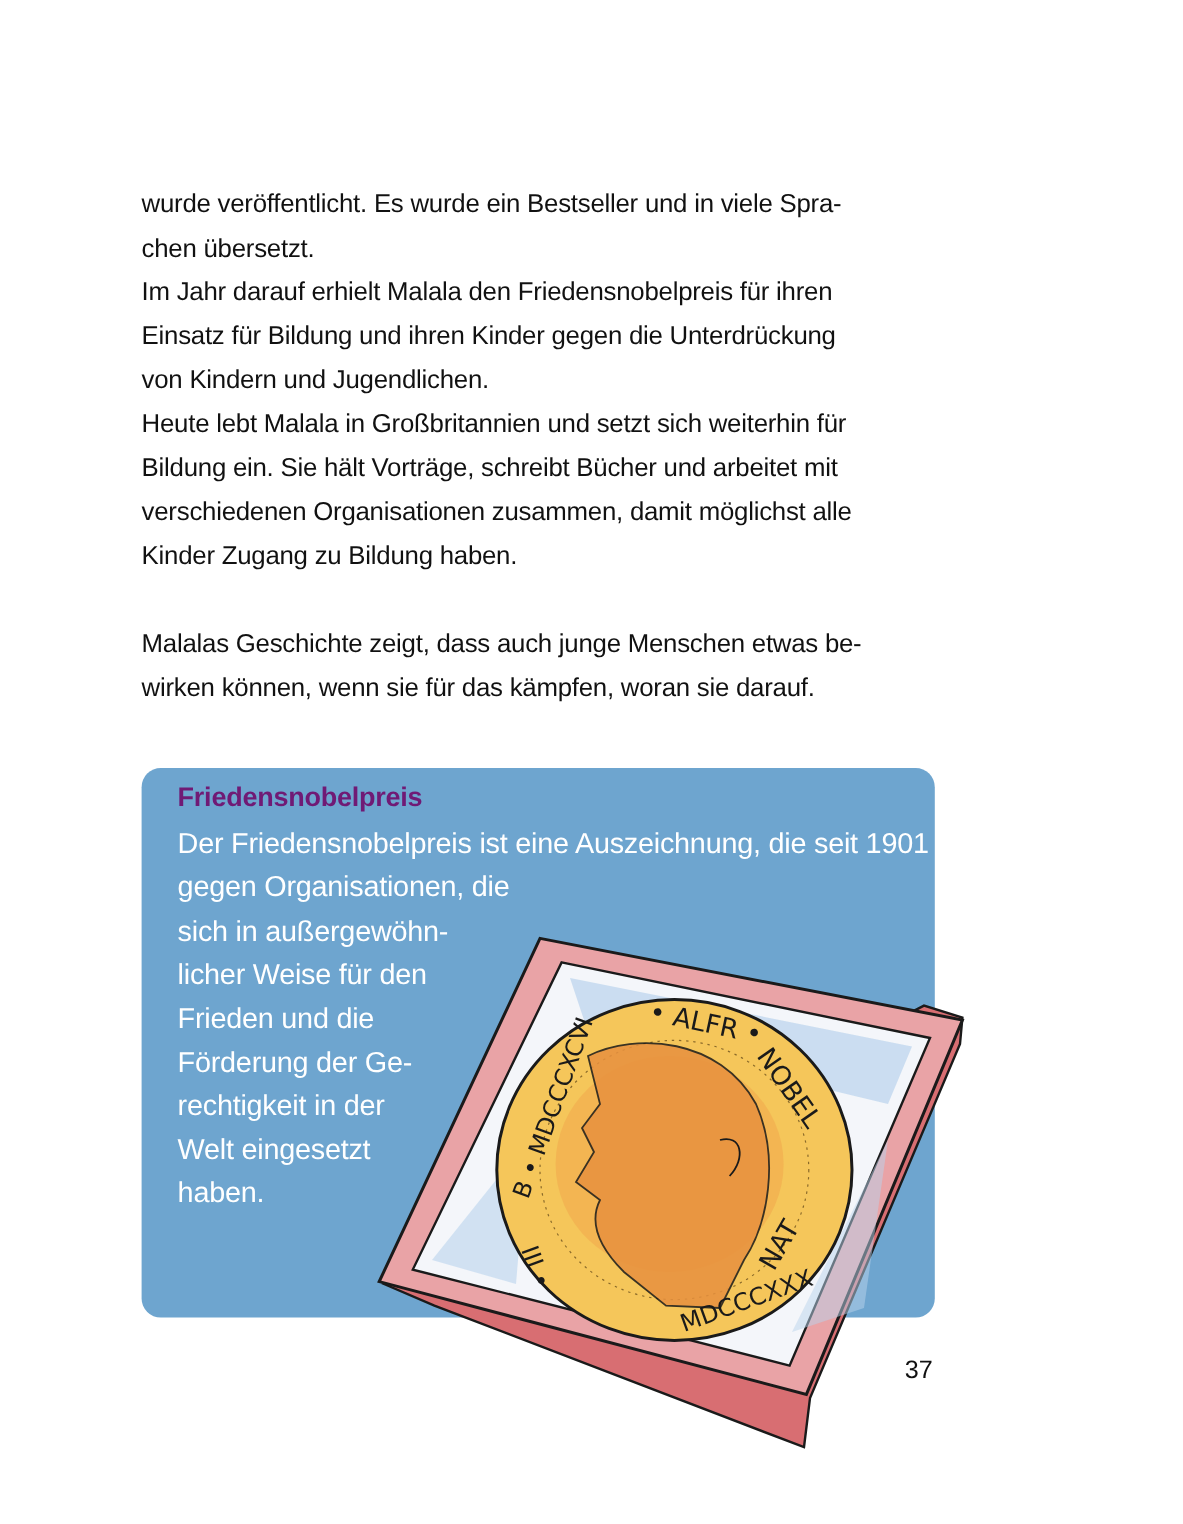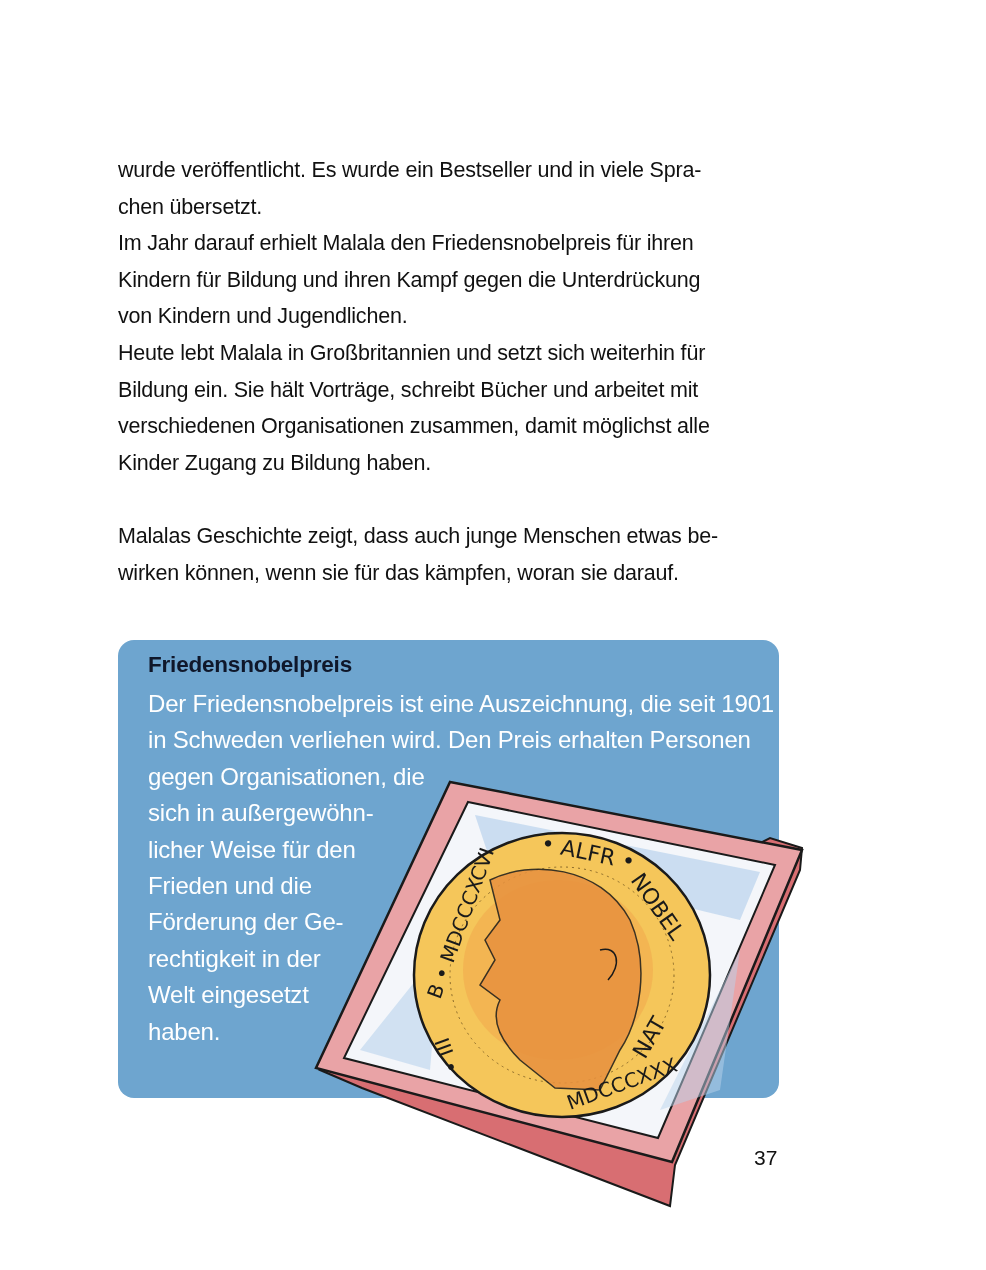--- a/index.html
+++ b/index.html
@@ -14,66 +14,65 @@
       font-size: 21.5px; line-height: 36.6px; letter-spacing: -0.2px; margin-top: 12px;
     }
     .body-text p { margin: 0; }
     .body-text .gap { height: 36.6px; }
     .infobox {
       position: absolute; left: 118px; top: 640px; width: 661px; height: 458px;
       background: #6ea5cf; border-radius: 16px;
     }
     .infobox-title {
       position: absolute; left: 30px; top: 12px;
-      font-size: 22.5px; font-weight: bold; color: #0f172a; letter-spacing: -0.2px;
+      font-size: 22.5px; font-weight: bold; color: #701a75; letter-spacing: -0.2px;
     }
     .infobox-text {
       position: absolute; left: 30px; top: 46px; width: 620px;
       font-size: 24px; line-height: 36.4px; color: #ffffff; letter-spacing: -0.2px;
     }
     .infobox-text div { white-space: nowrap; }
     .medal-illustration {
       position: absolute; left: 300px; top: 770px; width: 520px; height: 440px;
     }
     .page-number {
       position: absolute; left: 754px; top: 1130px;
-      font-size: 21px; color: #111; margin-top: 16px;
+      font-size: 21px; color: #111;
     }
   </style>
 </head>
 <body>
 
 <div class="body-text">
   <p>
     <span>wurde veröffentlicht. Es wurde ein Bestseller und in viele Spra-</span><br>
     <span>chen übersetzt.</span>
   </p>
   <p>
     <span>Im Jahr darauf erhielt Malala den Friedensnobelpreis für ihren</span><br>
-    <span>Kindern für Bildung und ihren Kampf gegen die Unterdrückung</span><br>
+    <span>Einsatz für Bildung und ihren Kinder gegen die Unterdrückung</span><br>
     <span>von Kindern und Jugendlichen.</span>
   </p>
   <p>
     <span>Heute lebt Malala in Großbritannien und setzt sich weiterhin für</span><br>
     <span>Bildung ein. Sie hält Vorträge, schreibt Bücher und arbeitet mit</span><br>
     <span>verschiedenen Organisationen zusammen, damit möglichst alle</span><br>
     <span>Kinder Zugang zu Bildung haben.</span>
   </p>
   <div class="gap"></div>
   <p>
     <span>Malalas Geschichte zeigt, dass auch junge Menschen etwas be-</span><br>
     <span>wirken können, wenn sie für das kämpfen, woran sie darauf.</span>
   </p>
 </div>
 
 <div class="infobox">
   <div class="infobox-title">Friedensnobelpreis</div>
   <div class="infobox-text">
     <div>Der Friedensnobelpreis ist eine Auszeichnung, die seit 1901</div>
-    <div>in Schweden verliehen wird. Den Preis erhalten Personen</div>
     <div>gegen Organisationen, die</div>
     <div>sich in außergewöhn-</div>
     <div>licher Weise für den</div>
     <div>Frieden und die</div>
     <div>Förderung der Ge-</div>
     <div>rechtigkeit in der</div>
     <div>Welt eingesetzt</div>
     <div>haben.</div>
   </div>
 </div>

